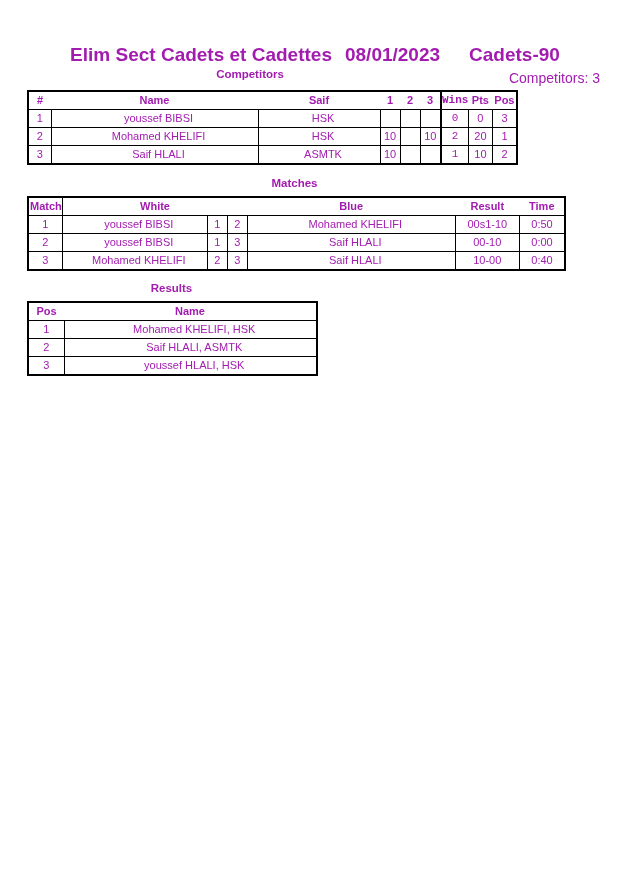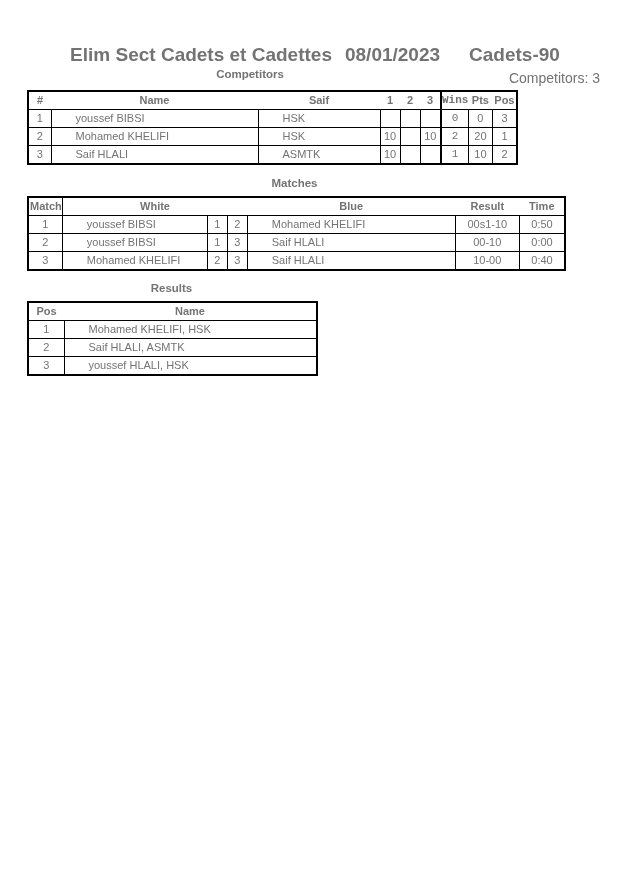--- a/index.html
+++ b/index.html
@@ -1,18 +1,18 @@
 <!DOCTYPE html>
 <html><head>
 <meta charset="utf-8">
 <style>
   html,body{margin:0;padding:0;background:#fff;}
   .page{
     position:relative;width:630px;height:891px;background:#ffffff;
-    font-family:"Liberation Sans",sans-serif;color:#737373;overflow:hidden;
+    font-family:"Liberation Sans",sans-serif;color:#a21caf;overflow:hidden;
   }
   .main-title{
     position:absolute;top:44px;left:0;width:630px;
     display:flex;justify-content:center;align-items:baseline;column-gap:13px;
     font-size:19px;font-weight:bold;white-space:nowrap;
   }
   .main-title .category{margin-left:16px;}
   .section-heading{
     position:absolute;font-size:11.5px;font-weight:bold;text-align:center;white-space:nowrap;
   }
@@ -29,21 +29,21 @@
   .competitors-table{left:27px;top:90px;}
   .matches-table{left:27px;top:196px;}
   .results-table{left:27px;top:301px;}
   td,th{
     padding:0;font-size:11px;height:17px;line-height:17px;
     overflow:hidden;white-space:nowrap;text-align:center;vertical-align:middle;
   }
   td{border:1px solid #000;}
   th{border:none;border-bottom:1px solid #000;font-weight:bold;}
   th.sep,td.sep{border-left:2px solid #000;font-family:Liberation Mono, monospace;}
-  .l{text-align:left;padding-left:24px;}
+  .l{text-align:center;padding-left:8px;}
   th.th-match{
     text-align:left;padding-left:1px;border-right:1px solid #000;overflow:visible;
   }
 </style>
 </head>
 <body>
 
 <div class="page">
 
   <div class="main-title">

